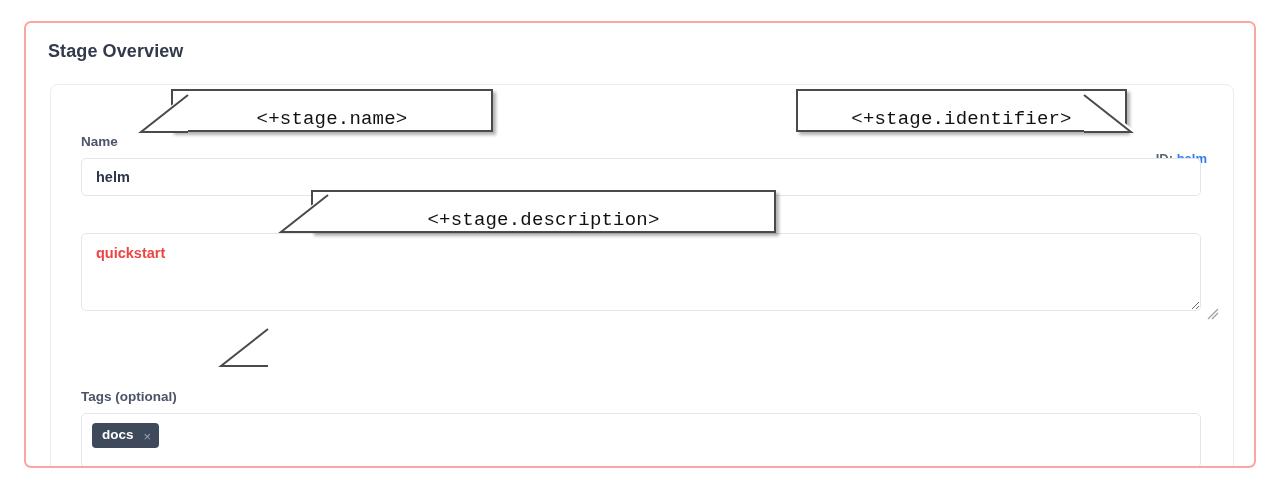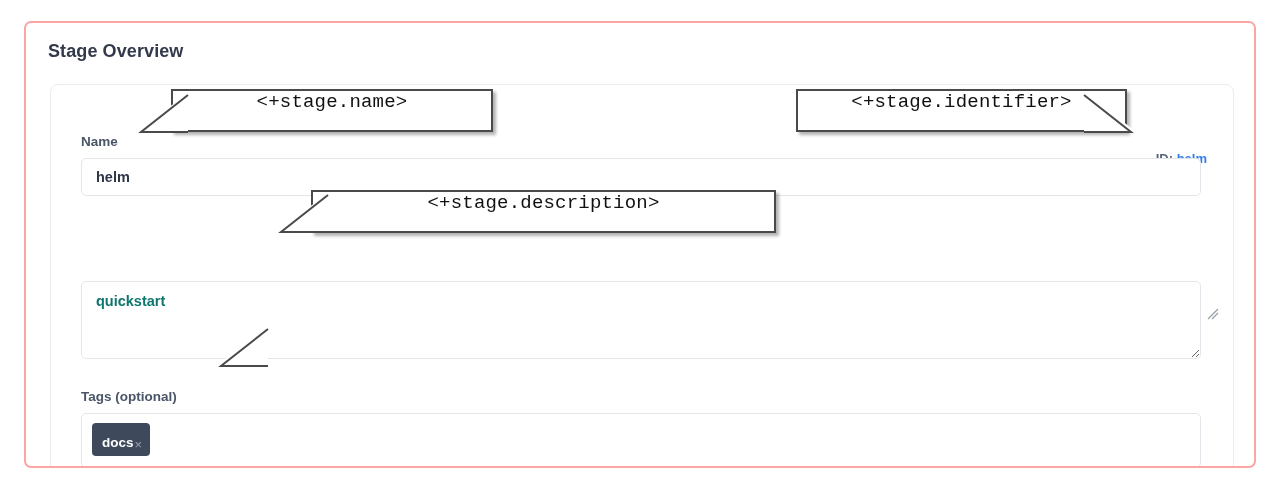--- a/index.html
+++ b/index.html
@@ -92,49 +92,48 @@
     width: 100%;
     height: 78px;
     box-sizing: border-box;
     border: 1px solid #e3e5ea;
     border-radius: 5px;
     background: #ffffff;
     padding: 11px 14px;
     font-family: "Liberation Sans", sans-serif;
     font-size: 14.5px;
     font-weight: bold;
-    color: #0f766e;
+    color: #ef4444;
     outline: none;
     resize: vertical;
     display: block;
     overflow: hidden;
-    margin-top: 48px;
   }
 
   .tags-input {
     width: 100%;
     height: 55px;
     box-sizing: border-box;
     border: 1px solid #e3e5ea;
     border-radius: 5px;
     background: #ffffff;
     padding: 9px 10px;
     display: flex;
     align-items: flex-start;
     gap: 6px;
   }
 
   .tag-chip {
     display: inline-flex;
     align-items: flex-end;
-    gap: 1px;
+    gap: 10px;
     background: #3e4a5c;
     color: #ffffff;
     border-radius: 4px;
-    padding: 12px 8px 5px 10px;
+    padding: 4px 8px 5px 10px;
     font-size: 13.5px;
     font-weight: bold;
     line-height: 16px;
   }
   .tag-chip .tag-x {
     color: #9aa3ae;
     font-size: 13px;
     font-weight: normal;
     line-height: 13px;
     cursor: pointer;
@@ -157,21 +156,21 @@
   
   .callout {
     position: absolute;
     border: 2px solid #4a4a4a;
     background: #ffffff;
     box-shadow: 3px 3px 3px rgba(0,0,0,0.30);
     font-family: "Liberation Mono", monospace;
     font-size: 19px;
     color: #111111;
     display: flex;
-    align-items: flex-start;
+    align-items: flex-end;
     justify-content: center;
     box-sizing: border-box;
     z-index: 30;
     letter-spacing: 0.2px;
   }
 
   
   .callout-tail {
     position: absolute;
     z-index: 31;

